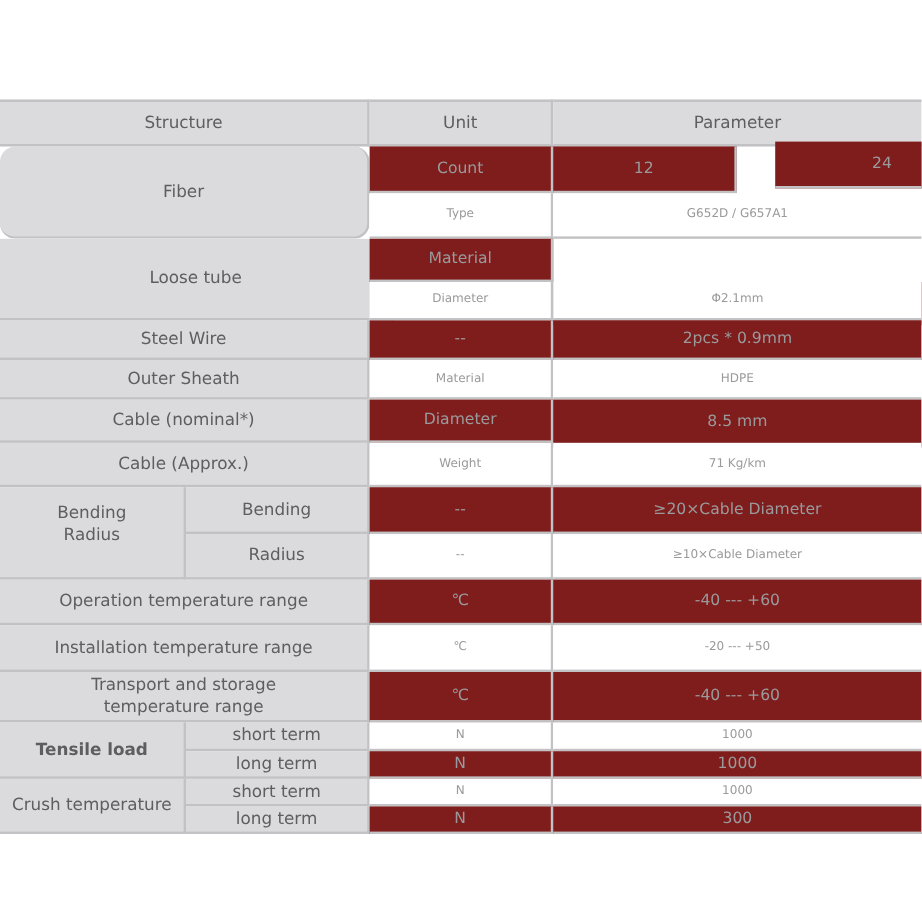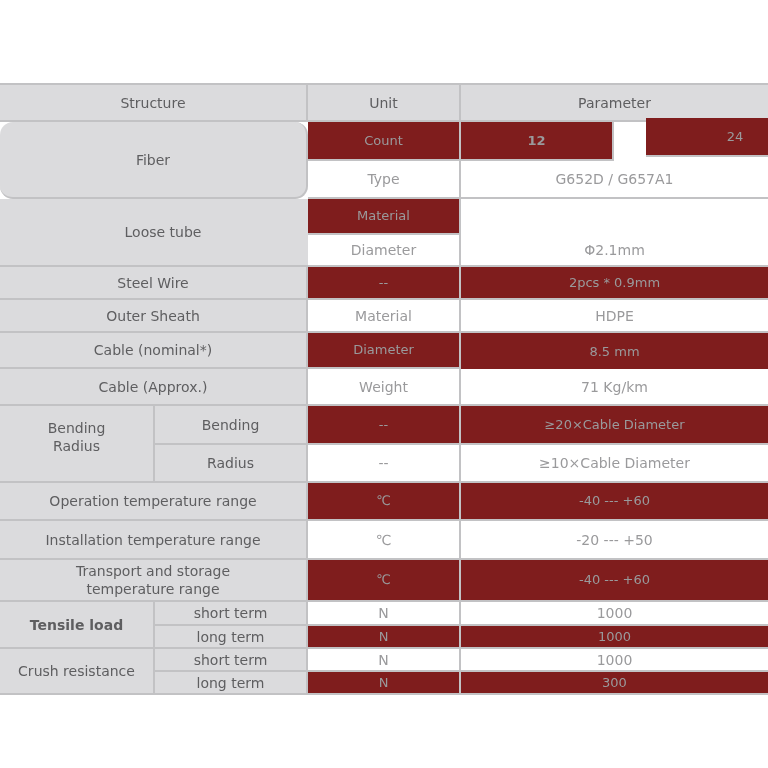--- a/index.html
+++ b/index.html
@@ -5,35 +5,35 @@
   html, body { margin:0; padding:0; background:#ffffff; }
   body { width:768px; height:768px; position:relative; overflow:hidden;
          font-family:"DejaVu Sans", sans-serif; }
   .tbl { position:absolute; left:0; top:83px; width:768px; }
   .cell { position:absolute; box-sizing:border-box; display:flex; align-items:center;
           justify-content:center; text-align:center; font-size:13.5px; line-height:18px;
           border-right:2px solid #c2c2c4; border-bottom:2px solid #c2c2c4; }
   .g { background:#dbdbdd; color:#5e5e60; font-size:14px; }
   .hd { background:#dbdbdd; color:#5e5e60; font-size:14px; border-top:2px solid #c2c2c4; }
   .p { background:#7f1d1d; color:#9a9a9c; font-size:13px; }
-  .w { background:#ffffff; color:#9a9a9c; font-size:14px; }
+  .w { background:#ffffff; color:#9a9a9c; font-size:10px; }
   .nr { border-right:none; }
 </style>
 </head>
 <body>
 
 <div class="tbl">
 
   <div class="cell hd" style="left:0;top:0;width:308px;height:39px;">Structure</div>
   <div class="cell hd" style="left:308px;top:0;width:153px;height:39px;">Unit</div>
   <div class="cell hd nr" style="left:461px;top:0;width:307px;height:39px;">Parameter</div>
 
   <div class="cell g" style="left:0;top:39px;width:308px;height:77px;border-radius:13px;">Fiber</div>
   <div class="cell p" style="left:308px;top:39px;width:153px;height:39px;">Count</div>
-  <div class="cell p" style="left:461px;top:39px;width:153px;height:39px;font-weight:bold;">12</div>
+  <div class="cell p" style="left:461px;top:39px;width:153px;height:39px;">12</div>
   <div class="cell p nr" style="left:614px;top:35px;width:178px;height:39px;margin-left:32px;">24</div>
   <div class="cell w" style="left:308px;top:78px;width:153px;height:38px;">Type</div>
   <div class="cell w nr" style="left:461px;top:78px;width:307px;height:38px;">G652D / G657A1</div>
 
   <div class="cell g" style="left:0;top:116px;width:328px;height:68px;">Loose tube</div>
   <div class="cell p" style="left:308px;top:116px;width:153px;height:36px;">Material</div>
   <div class="cell p nr" style="left:461px;top:116px;width:307px;height:36px;margin-top:36px;">PBT</div>
   <div class="cell w" style="left:308px;top:152px;width:153px;height:32px;">Diameter</div>
   <div class="cell w nr" style="left:461px;top:152px;width:307px;height:32px;">Φ2.1mm</div>
 
@@ -75,20 +75,20 @@
   <div class="cell p nr" style="left:461px;top:477px;width:307px;height:42px;">-40 --- +60</div>
 
   <div class="cell g" style="left:0;top:519px;width:155px;height:47px;font-weight:bold;">Tensile load</div>
   <div class="cell g" style="left:155px;top:519px;width:153px;height:24px;">short term</div>
   <div class="cell w" style="left:308px;top:519px;width:153px;height:24px;">N</div>
   <div class="cell w nr" style="left:461px;top:519px;width:307px;height:24px;">1000</div>
   <div class="cell g" style="left:155px;top:543px;width:153px;height:23px;">long term</div>
   <div class="cell p" style="left:308px;top:543px;width:153px;height:23px;">N</div>
   <div class="cell p nr" style="left:461px;top:543px;width:307px;height:23px;">1000</div>
 
-  <div class="cell g" style="left:0;top:566px;width:155px;height:46px;">Crush resistance</div>
+  <div class="cell g" style="left:0;top:566px;width:155px;height:46px;">Crush temperature</div>
   <div class="cell g" style="left:155px;top:566px;width:153px;height:23px;">short term</div>
   <div class="cell w" style="left:308px;top:566px;width:153px;height:23px;">N</div>
   <div class="cell w nr" style="left:461px;top:566px;width:307px;height:23px;">1000</div>
   <div class="cell g" style="left:155px;top:589px;width:153px;height:23px;">long term</div>
   <div class="cell p" style="left:308px;top:589px;width:153px;height:23px;">N</div>
   <div class="cell p nr" style="left:461px;top:589px;width:307px;height:23px;">300</div>
 </div>
 
 </body></html>

